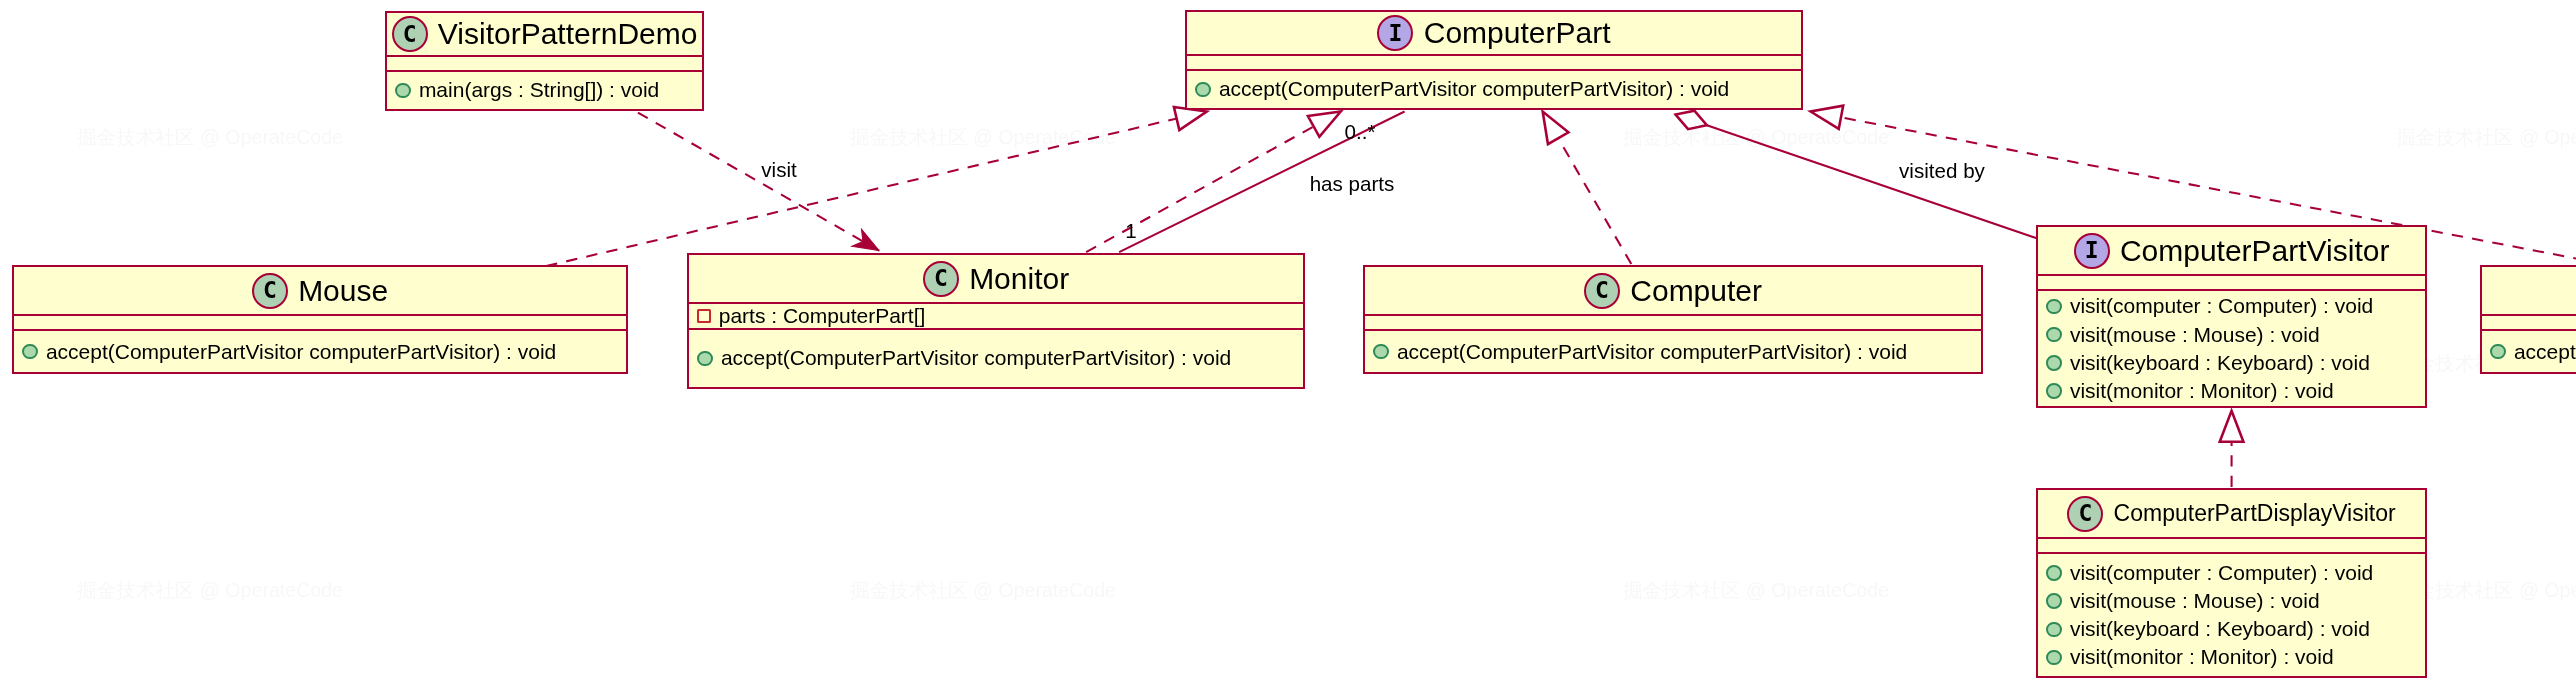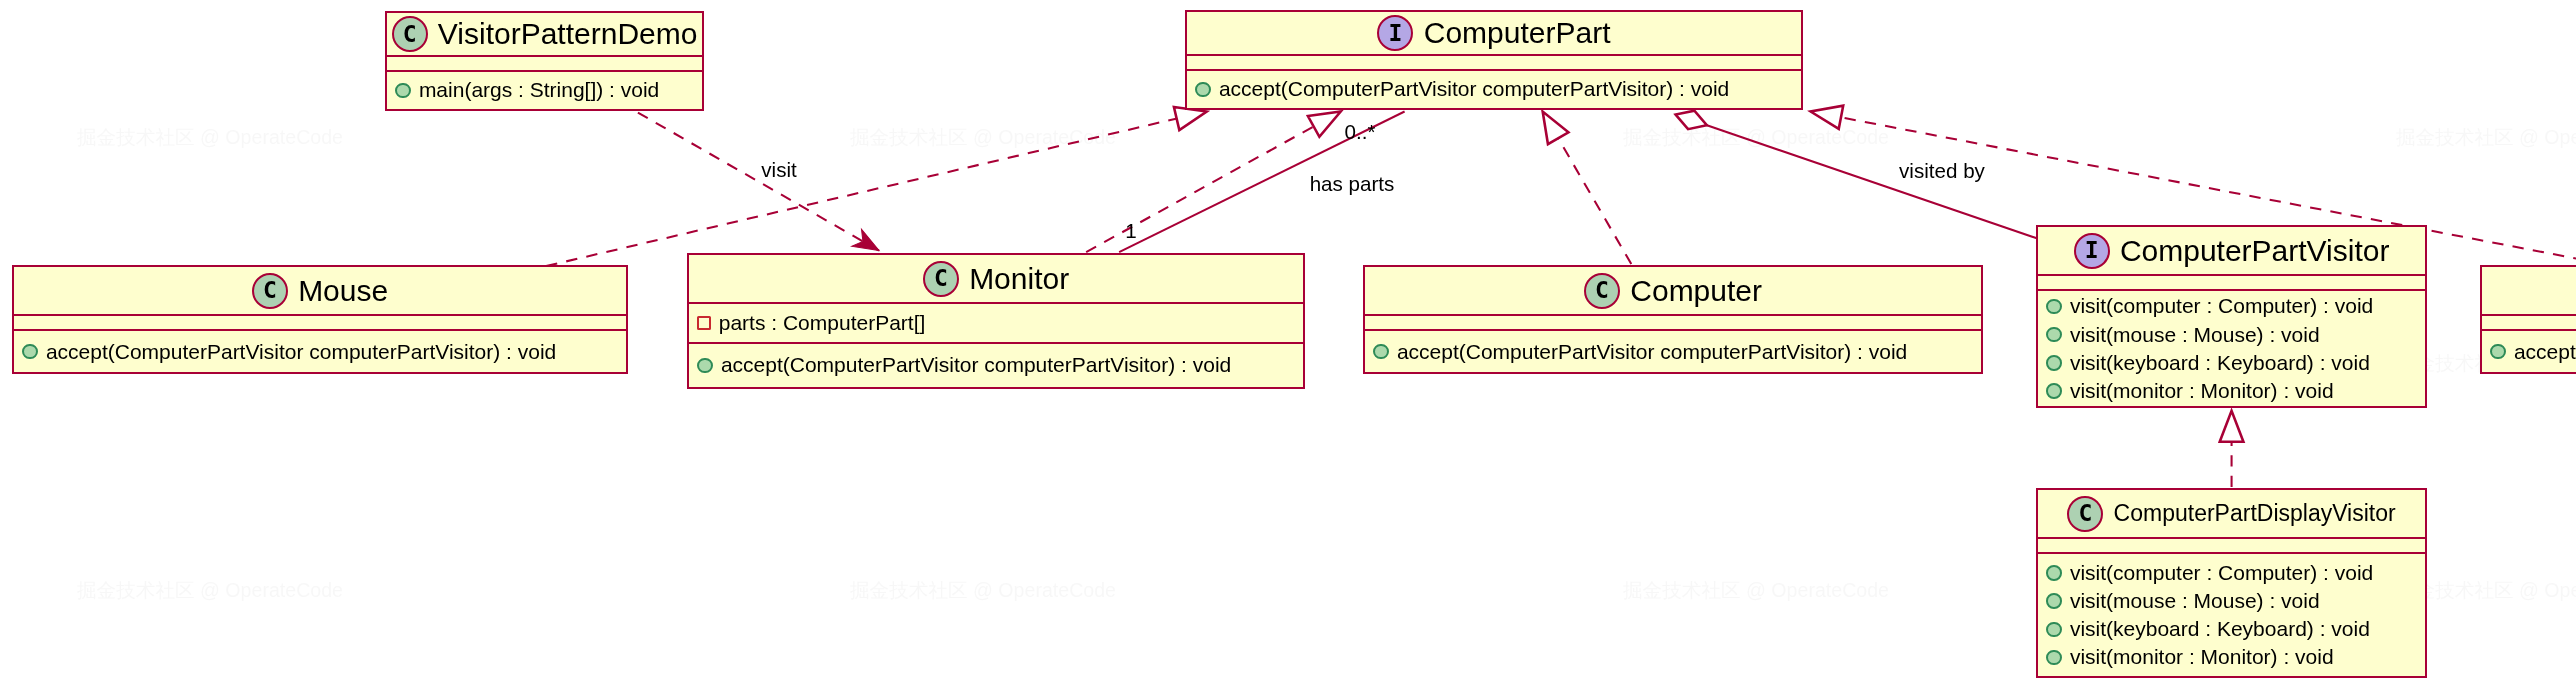--- a/index.html
+++ b/index.html
@@ -100,21 +100,21 @@
         </div>
       </div>
   </div>
 
   <div class="uml-box" style="left:687px;top:253px;width:618px;height:136px">
     <div class="hdr" style="height:47px">
       <span class="spot spot-c">C</span>
       <span class="title">Monitor</span>
     </div>
     <div class="sep"></div>
-    <div class="attrs" style="height:38px">
+    <div class="attrs" style="height:24px">
         <div class="member">
           <span class="m-icon field"></span>
           <span class="m-text">parts : ComputerPart[]</span>
         </div>
       </div>
     <div class="sep"></div>
     <div class="methods">
         <div class="member">
           <span class="m-icon method"></span>
           <span class="m-text">accept(ComputerPartVisitor computerPartVisitor) : void</span>

